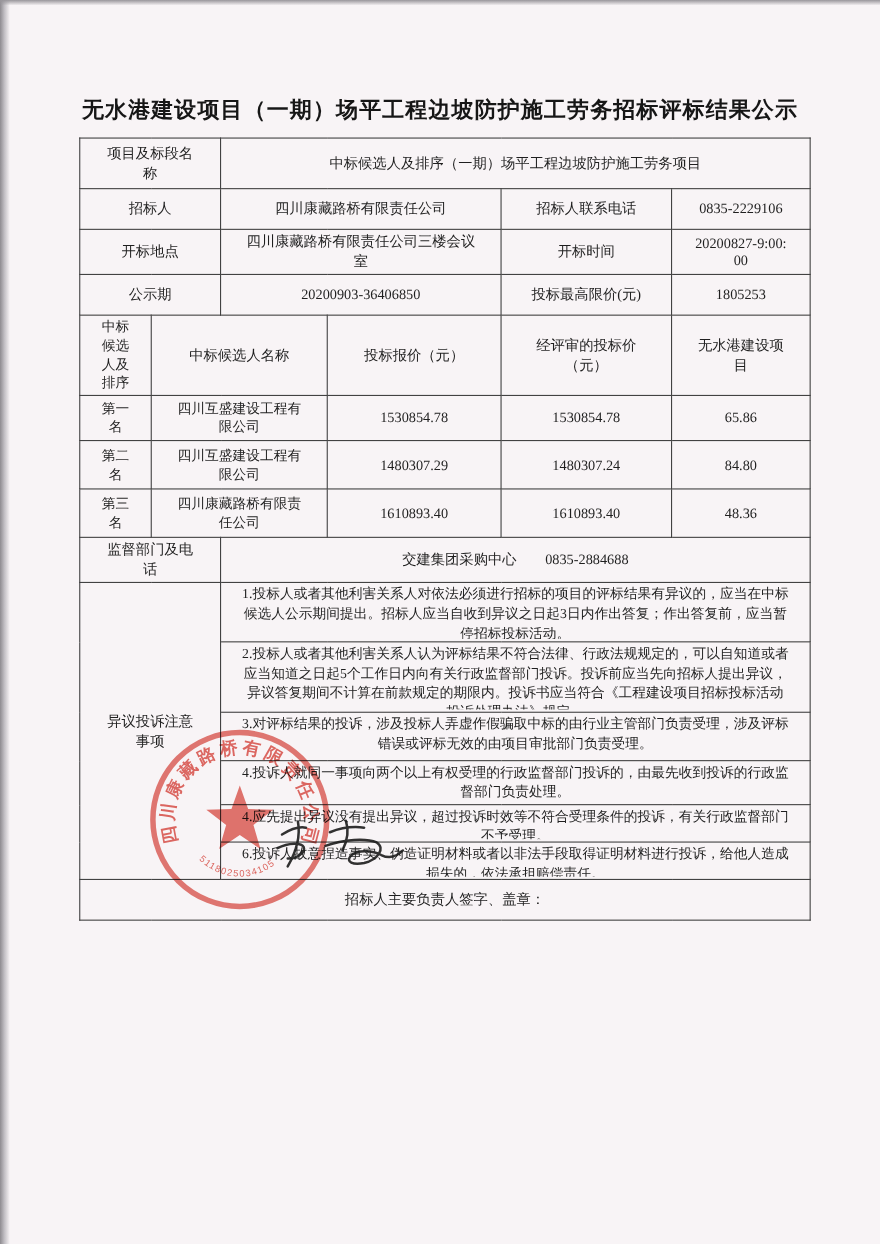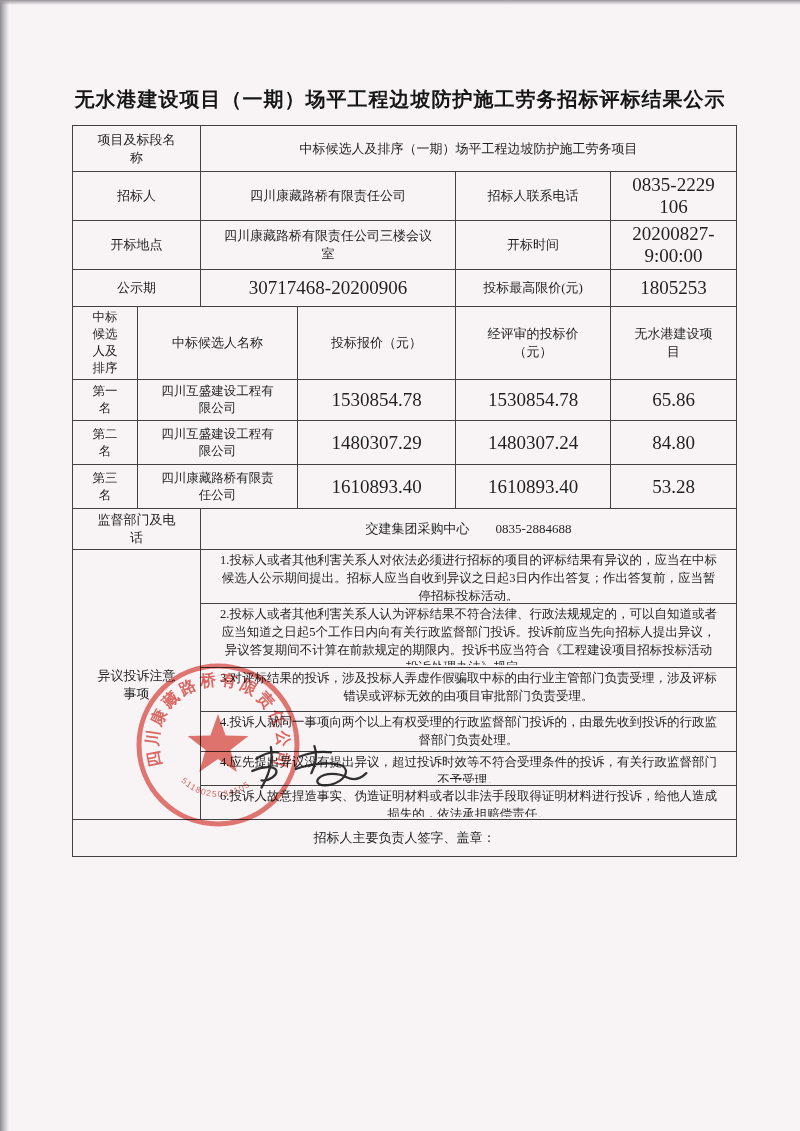--- a/index.html
+++ b/index.html
@@ -27,21 +27,21 @@
     border:1.6px solid #424242;
     padding:2px 19px;
     text-align:center;vertical-align:middle;
     color:#1f1f1f;
     word-break:break-all;
     overflow:hidden;
   }
   td.lbl{font-size:13px;}
   td.rank{font-size:12.5px;padding:2px 1px;margin-left:13px;}
   td.name{font-size:12.5px;padding:2px 3px;}
-  td.num{font-size:19px;margin-left:27px;}
+  td.num{font-size:13px;margin-left:27px;}
   td.notice{
     text-align:left;vertical-align:top;
     font-size:12.5px;line-height:1.42;
     padding:1px 6px;
   }
   td.notice .nwrap{overflow:hidden;}
   td.sig-row{text-align:left;padding-left:5px;font-size:13px;}
   .seal{
     position:absolute;left:108px;top:634px;width:220px;height:220px;
     mix-blend-mode:multiply;opacity:0.82;pointer-events:none;
@@ -80,21 +80,21 @@
       <td class="num">0835-2229106</td>
     </tr>
     <tr style="height:38px">
       <td colspan="2" class="lbl">开标地点</td>
       <td colspan="2">四川康藏路桥有限责任公司三楼会议室</td>
       <td class="lbl">开标时间</td>
       <td class="num">20200827-9:00:00</td>
     </tr>
     <tr style="height:37px">
       <td colspan="2" class="lbl">公示期</td>
-      <td colspan="2" class="num">30717468-20200906</td>
+      <td colspan="2" class="num">20200903-36406850</td>
       <td class="lbl">投标最高限价(元)</td>
       <td class="num">1805253</td>
     </tr>
     <tr style="height:48px">
       <td class="rank">中标候选人及排序</td>
       <td colspan="2" class="lbl">中标候选人名称</td>
       <td class="lbl">投标报价（元）</td>
       <td class="lbl">经评审的投标价（元）</td>
       <td class="lbl">无水港建设项目</td>
     </tr>
@@ -110,21 +110,21 @@
       <td colspan="2" class="name">四川互盛建设工程有限公司</td>
       <td class="num">1480307.29</td>
       <td class="num">1480307.24</td>
       <td class="num">84.80</td>
     </tr>
     <tr style="height:44px">
       <td class="rank">第三名</td>
       <td colspan="2" class="name">四川康藏路桥有限责任公司</td>
       <td class="num">1610893.40</td>
       <td class="num">1610893.40</td>
-      <td class="num">53.28</td>
+      <td class="num">48.36</td>
     </tr>
     <tr style="height:34px">
       <td colspan="2" class="lbl">监督部门及电话</td>
       <td colspan="4">交建集团采购中心　　0835-2884688</td>
     </tr>
     <tr style="height:51px">
       <td colspan="2" rowspan="6" class="lbl">异议投诉注意事项</td>
       <td colspan="4" class="notice">
           <div class="nwrap" style="height:49px">1.投标人或者其他利害关系人对依法必须进行招标的项目的评标结果有异议的，应当在中标候选人公示期间提出。招标人应当自收到异议之日起3日内作出答复；作出答复前，应当暂停招标投标活动。</div>
         </td>

